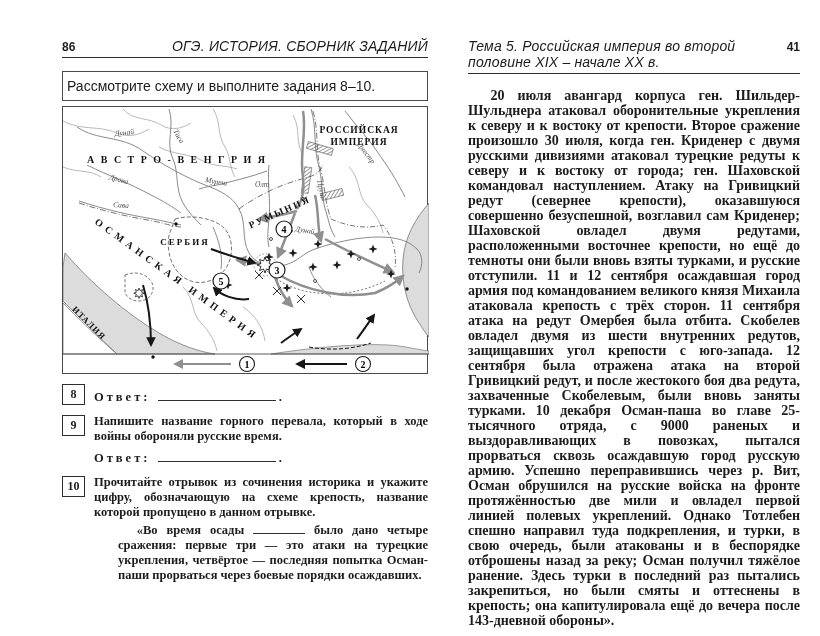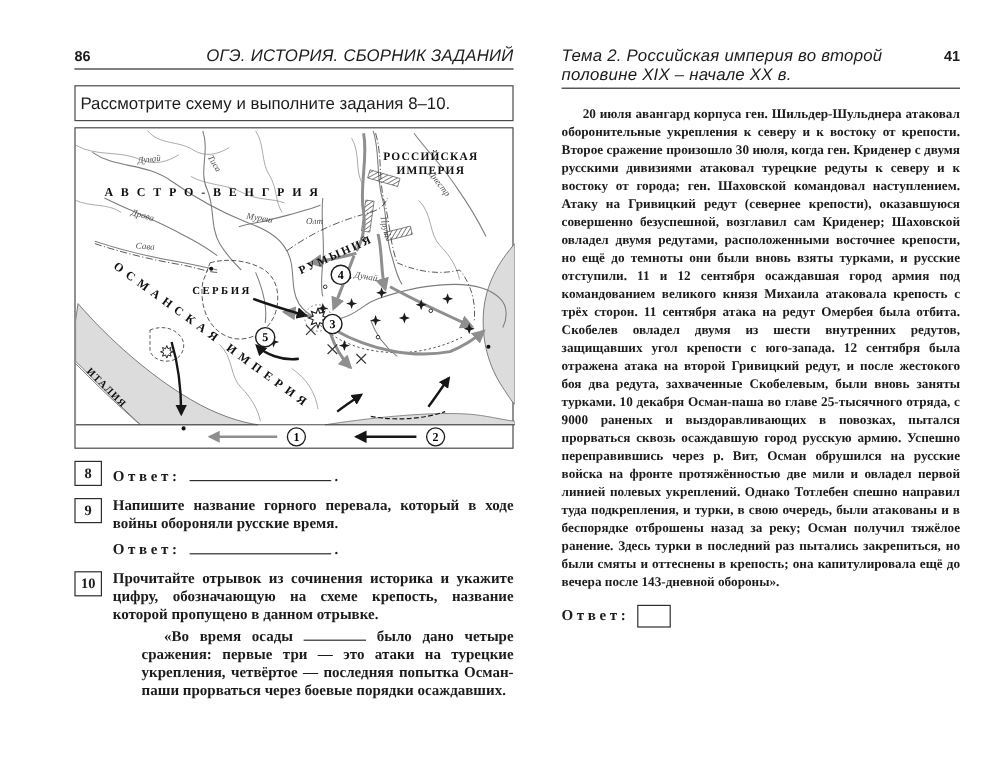--- a/index.html
+++ b/index.html
@@ -27,21 +27,21 @@
         display:flex;align-items:center;justify-content:center;
         font-weight:700;font-size:12px;margin-top:1px;}
   .qbody{flex:1;font-size:12.5px;line-height:15px;text-align:justify;font-weight:600;}
   .answer-row{margin-top:6px;font-weight:700;}
   .otvet{letter-spacing:.24em;}
   .blank{display:inline-block;width:118px;border-bottom:1px solid #2e2e2e;height:11px;
          vertical-align:baseline;margin-left:4px;}
   .quote{margin-top:3px;text-indent:1.5em;margin-left:24px;}
   .gap-blank{display:inline-block;width:52px;border-bottom:1px solid #2e2e2e;height:10px;}
 
-  .body-text{margin-top:14px;font-size:11px;line-height:15px;text-align:justify;
+  .body-text{margin-top:14px;font-size:14px;line-height:15px;text-align:justify;
              text-indent:1.6em;font-weight:600;}
   .answer-row-right{margin-top:11px;font-weight:600;font-size:12.5px;display:flex;align-items:center;}
   .answer-box{display:inline-block;width:26px;height:17px;border:1px solid #2e2e2e;margin-left:7px;}
 
   svg text{font-family:"Liberation Serif",serif;}
   .country{font-weight:700;fill:#111;}
   .river{font-style:italic;fill:#4e4e4e;}
 </style>
 </head>
 <body>
@@ -261,21 +261,21 @@
             <span>было дано четыре сражения: первые три — это атаки на турецкие укрепления, четвёртое — последняя попытка Осман-паши прорваться через боевые порядки осаждавших.</span>
           </div>
         </div>
       </div>
 
     </div>
   </div>
 
   <div class="page page-right">
     <div class="runhead">
-      <span class="rtitle">Тема 2. Российская империя во второй половине XIX – начале XX в.</span>
+      <span class="rtitle">Тема 5. Российская империя во второй половине XIX – начале XX в.</span>
       <span class="pnum">41</span>
     </div>
 
     <div class="body-text">20 июля авангард корпуса ген. Шильдер-Шульднера атаковал оборонительные укрепления к северу и к востоку от крепости. Второе сражение произошло 30 июля, когда ген. Криденер с двумя русскими дивизиями атаковал турецкие редуты к северу и к востоку от города; ген. Шаховской командовал наступлением. Атаку на Гривицкий редут (севернее крепости), оказавшуюся совершенно безуспешной, возглавил сам Криденер; Шаховской овладел двумя редутами, расположенными восточнее крепости, но ещё до темноты они были вновь взяты турками, и русские отступили. 11 и 12 сентября осаждавшая город армия под командованием великого князя Михаила атаковала крепость с трёх сторон. 11 сентября атака на редут Омербея была отбита. Скобелев овладел двумя из шести внутренних редутов, защищавших угол крепости с юго-запада. 12 сентября была отражена атака на второй Гривицкий редут, и после жестокого боя два редута, захваченные Скобелевым, были вновь заняты турками. 10 декабря Осман-паша во главе 25-тысячного отряда, с 9000 раненых и выздоравливающих в повозках, пытался прорваться сквозь осаждавшую город русскую армию. Успешно переправившись через р. Вит, Осман обрушился на русские войска на фронте протяжённостью две мили и овладел первой линией полевых укреплений. Однако Тотлебен спешно направил туда подкрепления, и турки, в свою очередь, были атакованы и в беспорядке отброшены назад за реку; Осман получил тяжёлое ранение. Здесь турки в последний раз пытались закрепиться, но были смяты и оттеснены в крепость; она капитулировала ещё до вечера после 143-дневной обороны».</div>
 
     <div class="answer-row-right">
       <span class="otvet">Ответ:</span>
       <span class="answer-box"></span>
     </div>
   </div>

